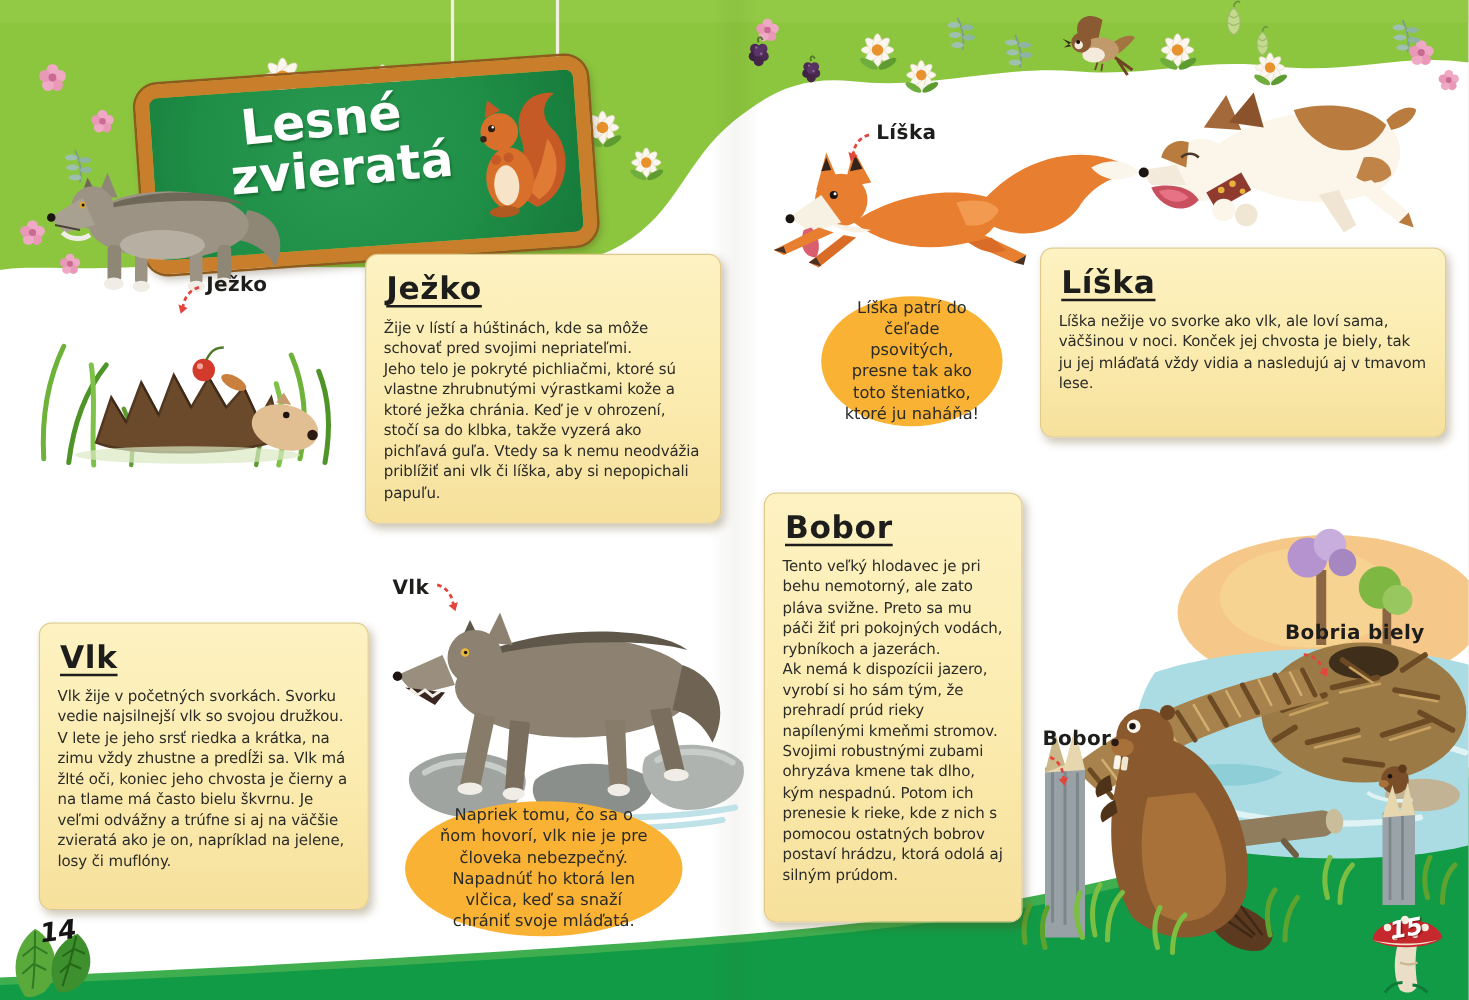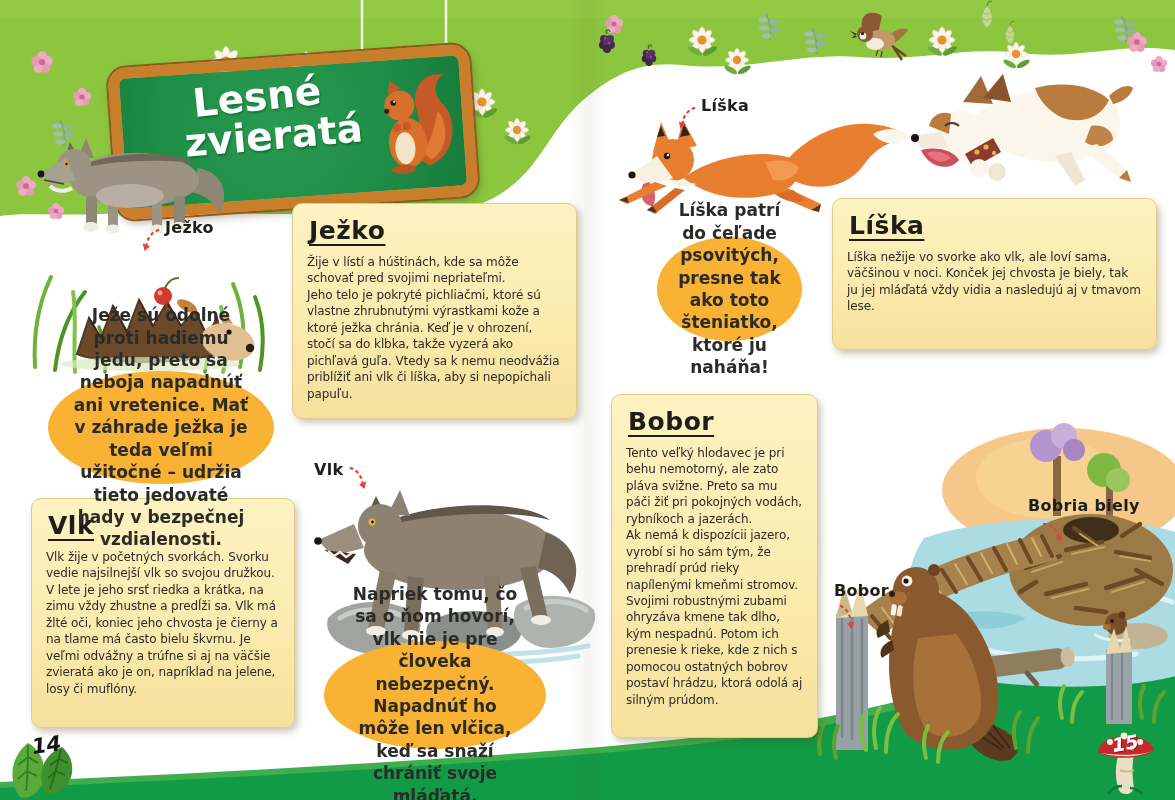--- a/index.html
+++ b/index.html
@@ -9,22 +9,22 @@
   .abs{position:absolute}
   
   .panel{position:absolute;background:linear-gradient(180deg,#FDF2C2 0%,#FBEBAE 55%,#F6E09C 100%);
          border:1px solid #E0CB8C;border-radius:10px;box-shadow:3px 4px 7px rgba(90,70,20,.30);
          padding:10px 14px;box-sizing:border-box;z-index:6}
   .panel .heading{font-size:25px;font-weight:bold;color:#1d1d1b;letter-spacing:.5px;
          text-decoration:underline;text-underline-offset:5px;text-decoration-thickness:2px;margin:2px 0 9px 2px}
   .panel .body{font-size:12px;line-height:1.37;color:#2b2b28;white-space:pre-line;letter-spacing:-.1px}
   
   .bubble{position:absolute;background:#F9B233;border-radius:50%;display:flex;align-items:center;justify-content:center;
-          text-align:center;padding:12px 24px;box-sizing:border-box;font-size:17px;line-height:1.32;
-          color:#2b2b28;z-index:7;font-weight:700}
+          text-align:center;padding:12px 24px;box-sizing:border-box;font-size:13px;line-height:1.32;
+          color:#2b2b28;z-index:7;font-weight:400}
   
   .label{position:absolute;z-index:8;font-size:16px;font-weight:600;color:#1d1d1b;letter-spacing:.3px}
   .label .txt{position:relative;top:0}
   .arrow{width:22px;height:26px}
   
   #sign{position:absolute;left:112px;top:56px;width:362px;height:152px;transform:rotate(-4deg);
         background:radial-gradient(circle at 45% 40%,#2A9A52 0%,#1F8F47 55%,#167A3B 100%);
         border:11px solid #C87E2B;border-radius:18px;box-shadow:0 0 0 2px #8F5A1E,2px 4px 8px rgba(60,40,10,.35);
         box-sizing:border-box;z-index:4}
   #sign .titlebox{position:absolute;left:14px;top:8px;width:245px;text-align:center;color:#FFFFFF;
@@ -383,23 +383,22 @@
     <div class="heading">Vlk</div>
     <div class="body">Vlk žije v početných svorkách. Svorku vedie najsilnejší vlk so svojou družkou.
 V lete je jeho srsť riedka a krátka, na zimu vždy zhustne a predĺži sa. Vlk má žlté oči, koniec jeho chvosta je čierny a na tlame má často bielu škvrnu. Je veľmi odvážny a trúfne si aj na väčšie zvieratá ako je on, napríklad na jelene, losy či muflóny.</div>
   </div>
   <div class="panel" style="left:611px;top:394px;width:207px;height:344px">
     <div class="heading">Bobor</div>
     <div class="body">Tento veľký hlodavec je pri behu nemotorný, ale zato pláva svižne. Preto sa mu páči žiť pri pokojných vodách, rybníkoch a jazerách.
 Ak nemá k dispozícii jazero, vyrobí si ho sám tým, že prehradí prúd rieky napílenými kmeňmi stromov. Svojimi robustnými zubami ohryzáva kmene tak dlho, kým nespadnú. Potom ich prenesie k rieke, kde z nich s pomocou ostatných bobrov postaví hrádzu, ktorá odolá aj silným prúdom.</div>
   </div>
 
-  <div class="bubble" style="left:48px;top:371px;width:226px;height:113px">Ježe sú odolné proti hadiemu jedu, preto sa neboja napadnúť ani vretenice. Mať v záhrade ježka je teda veľmi užitočné – udržia tieto jedovaté hady v bezpečnej vzdialenosti.</div>
   <div class="bubble" style="left:657px;top:237px;width:145px;height:104px;padding:10px 16px">Líška patrí do čeľade psovitých, presne tak ako toto šteniatko, ktoré ju naháňa!</div>
-  <div class="bubble" style="left:324px;top:641px;width:222px;height:108px">Napriek tomu, čo sa o ňom hovorí, vlk nie je pre človeka nebezpečný. Napadnúť ho môže len vlčica, keď sa snaží chrániť svoje mláďatá.</div>
+  <div class="bubble" style="left:324px;top:641px;width:222px;height:108px">Napriek tomu, čo sa o ňom hovorí, vlk nie je pre človeka nebezpečný. Napadnúť ho ktorá len vlčica, keď sa snaží chrániť svoje mláďatá.</div>
 
   <div class="label" style="left:140px;top:218px;display:flex;gap:3px">
     <svg class="arrow" viewBox="0 0 24 28" style="margin-top:8px">
       <path d="M21 4 C13 6 8 13 7 21" stroke="#E2453C" stroke-width="2.4" fill="none" stroke-dasharray="4 3"></path>
       <polygon points="3,19 11,22 5,27" fill="#E2453C"></polygon>
     </svg>
     <span class="txt">Ježko</span>
   </div>
   <div class="label" style="left:676px;top:96px;display:flex;gap:3px">
     <svg class="arrow" viewBox="0 0 24 28" style="margin-top:8px">

